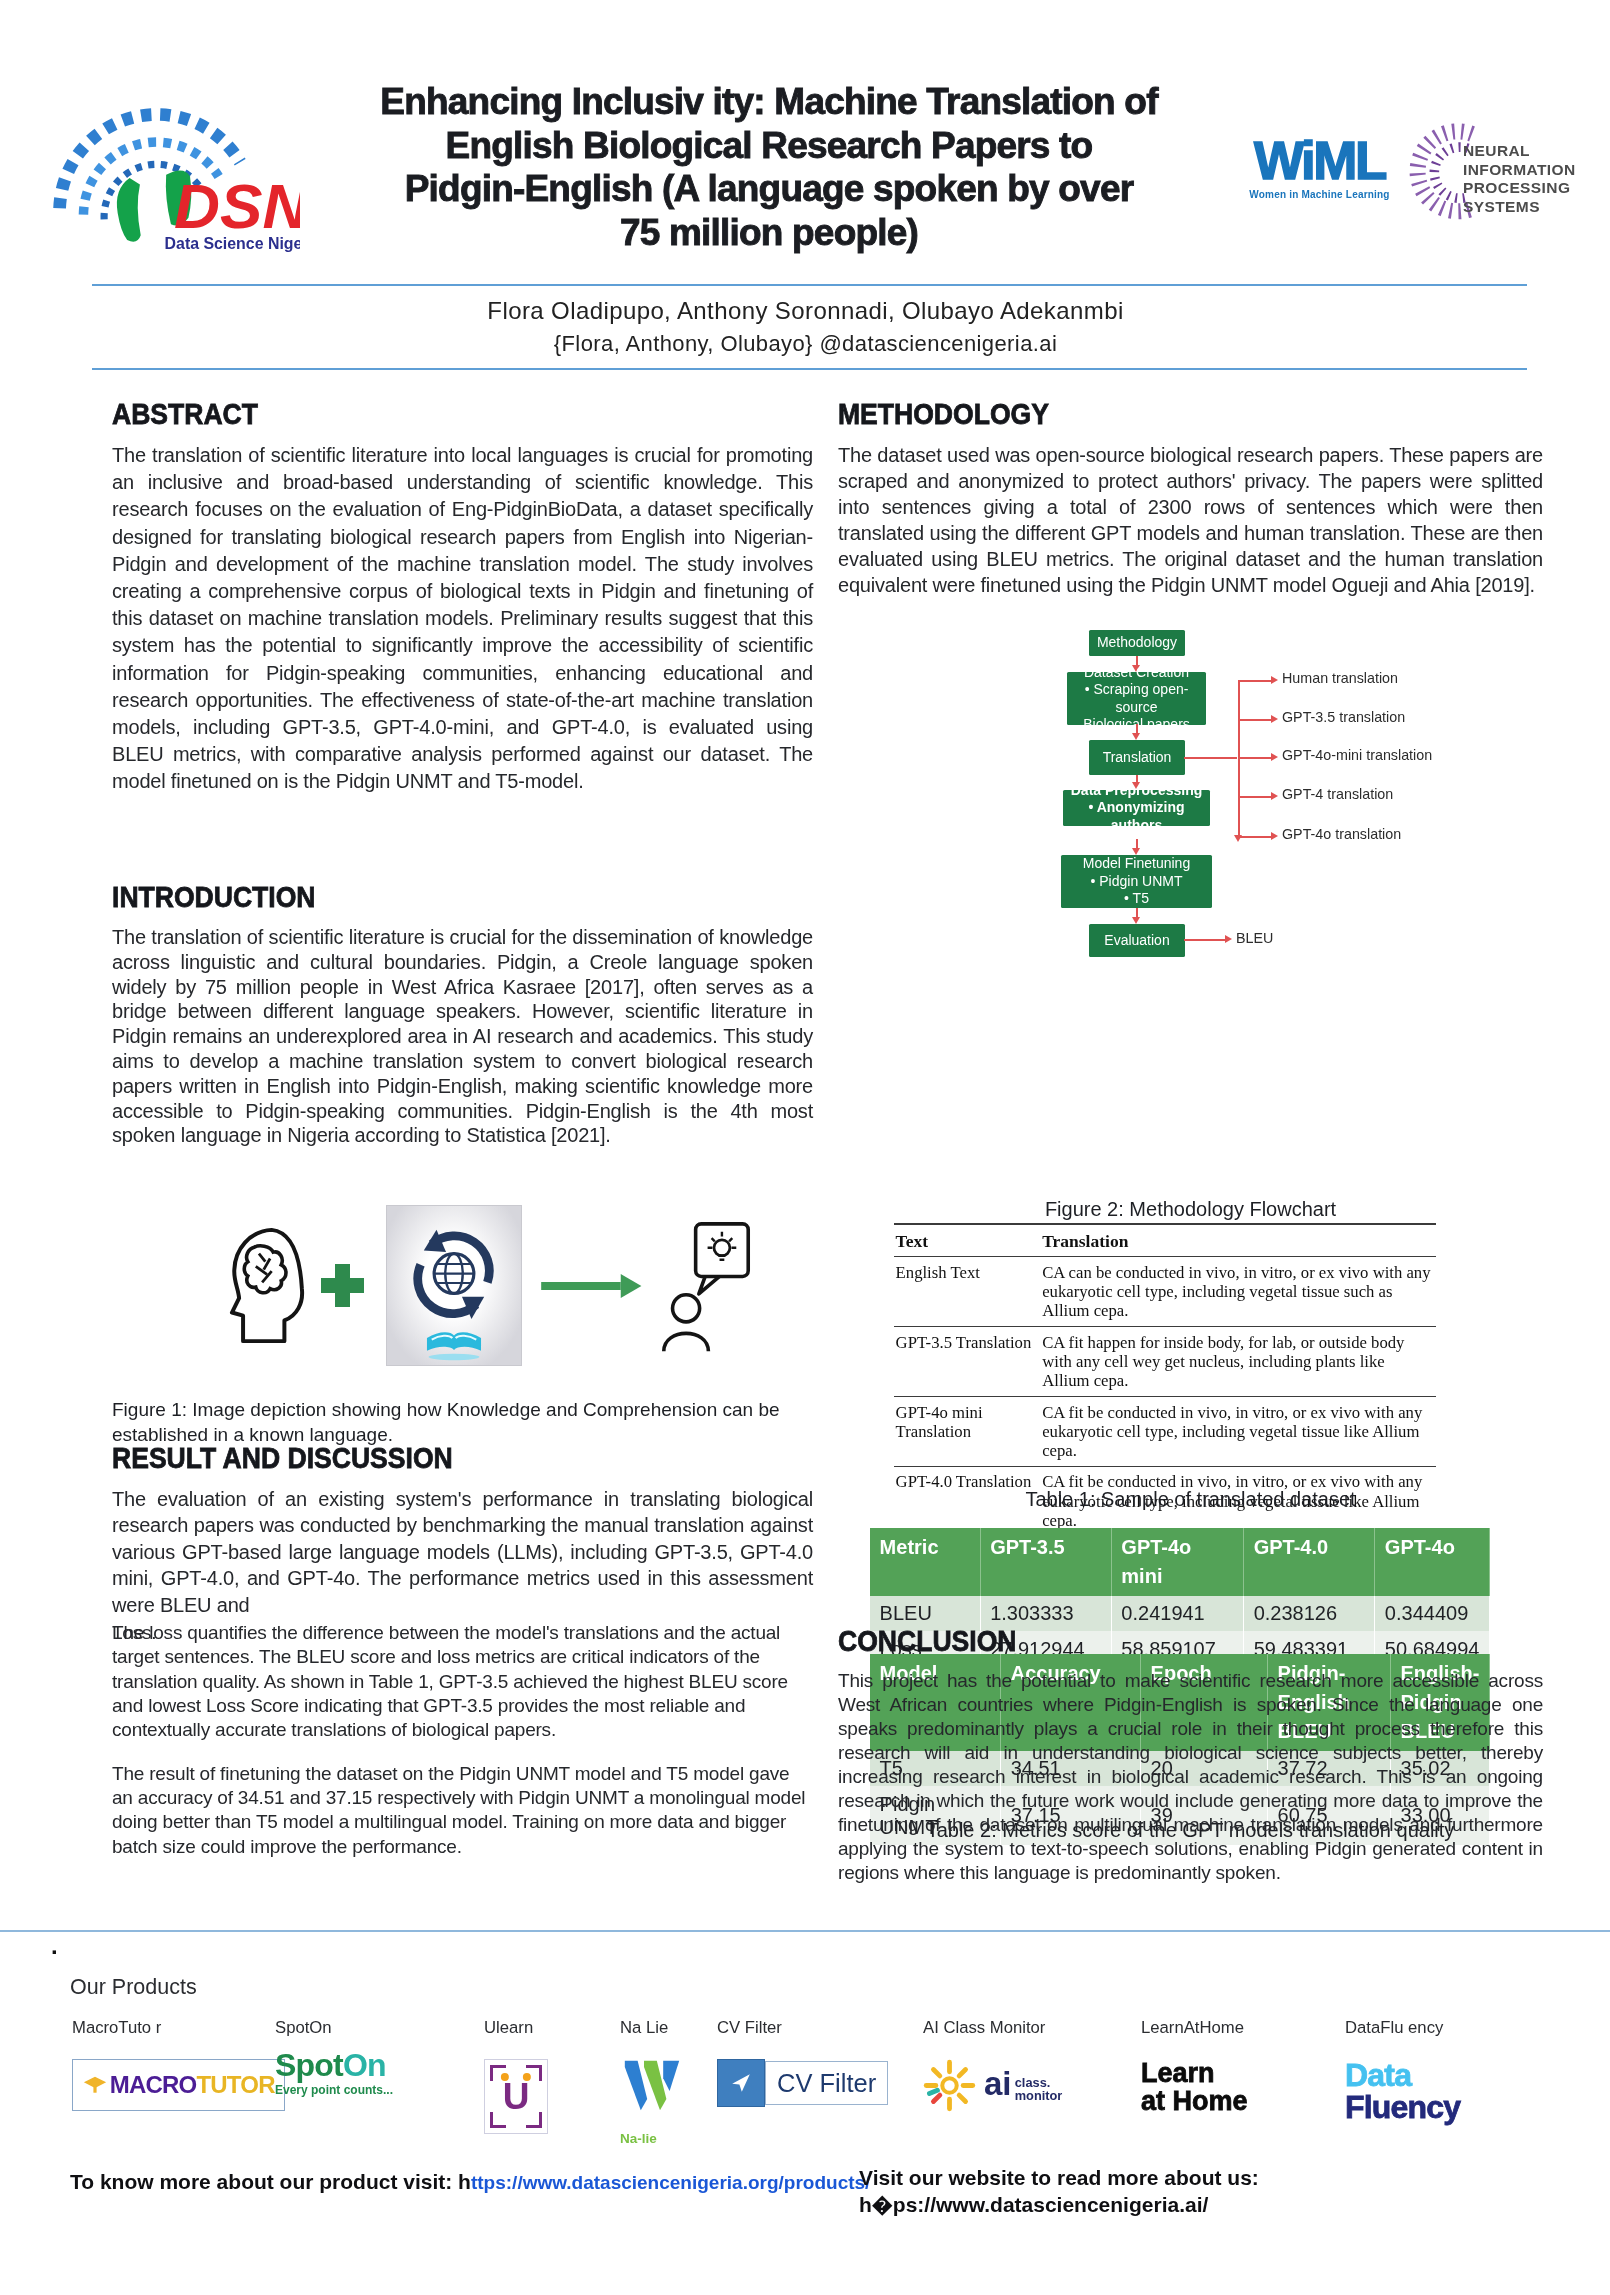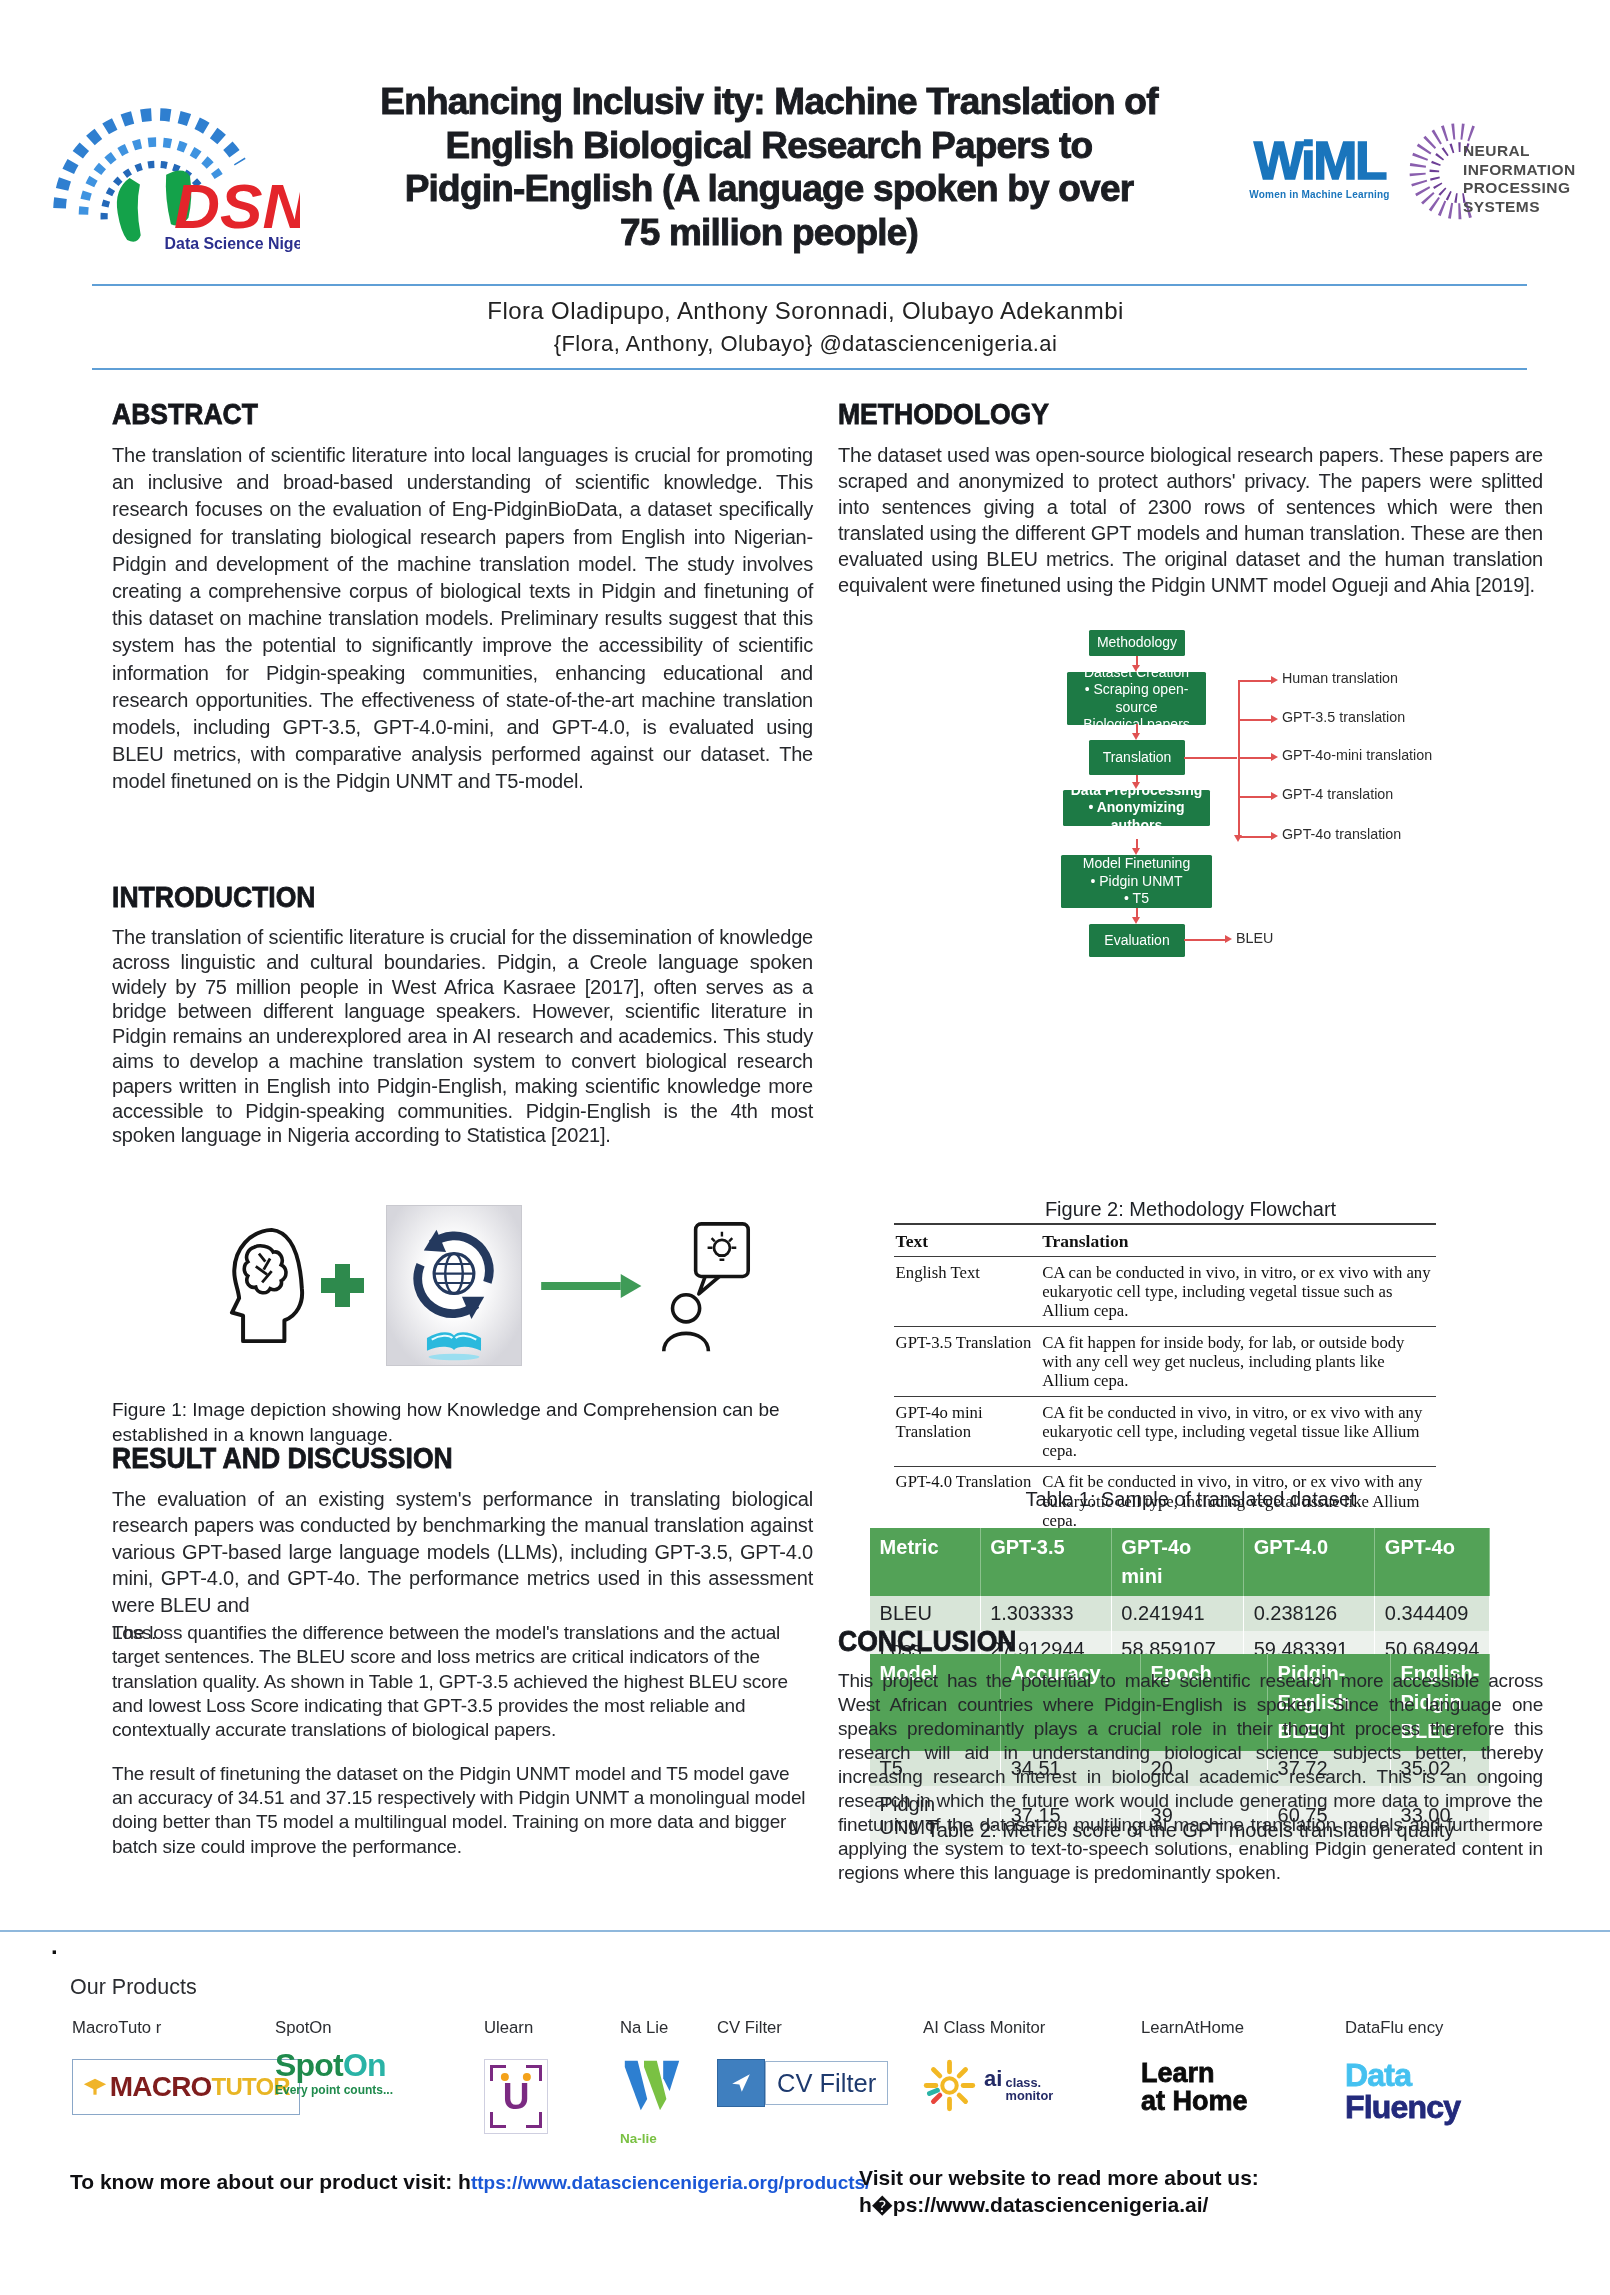--- a/index.html
+++ b/index.html
@@ -84,21 +84,21 @@
   .c-metric{width:167px;} .c-m2{width:151px;} .c-m3{width:155px;} .c-m4{width:151px;}
   
   .f-rule{position:absolute;left:0;top:1930px;width:1611px;height:2.4px;background:#8fb8dc;}
   .stray-dot{position:absolute;left:51px;top:1932px;font-size:24px;font-weight:700;color:#111;}
   .our-products{position:absolute;left:70px;top:1975px;font-size:21.5px;color:#2b2d31;}
   .product{position:absolute;top:2018px;}
   .p-label{font-size:16.7px;color:#2b2d31;margin-bottom:21px;}
   .p-macro{left:72px;} .p-spoton{left:275px;} .p-ulearn{left:484px;} .p-nalie{left:620px;}
   .p-cv{left:717px;} .p-aicm{left:923px;} .p-lah{left:1141px;} .p-dataf{left:1345px;}
   .macro-card{border:0.8px solid #8aa7c8;background:#fff;padding:11px 9.6px;display:flex;align-items:center;}
-  .macro-t1{font-size:28px;font-weight:800;color:#7f1d1d;letter-spacing:-0.8px;}
+  .macro-t1{font-size:24px;font-weight:800;color:#4c1d95;letter-spacing:-0.8px;}
   .macro-t2{font-size:24px;font-weight:800;color:#e8b524;letter-spacing:-0.8px;}
   .spot-word{font-size:32px;font-weight:800;letter-spacing:-0.8px;line-height:1;}
   .spot-g{color:#1f8a4c;} .spot-t{color:#2ab3a6;margin-top:28px;}
   .spot-tag{font-size:12px;font-weight:700;color:#1f8a4c;text-align:right;margin-top:1.6px;}
   .ulearn-card{position:relative;width:62px;height:73px;background:#fff;border:0.8px solid #cfcfe0;
                display:flex;align-items:center;justify-content:center;}
   .ulearn-u{font-size:37px;font-weight:800;color:#7b2a82;position:relative;}
   .ulearn-dots{position:absolute;top:12.8px;left:50%;transform:translateX(-50%);display:flex;gap:14.3px;}
   .ulearn-dots i{width:8px;height:8px;border-radius:50%;background:#f4a21a;}
   .ubr{position:absolute;width:12.8px;height:12.8px;border:3.2px solid #7b2a82;}
@@ -107,21 +107,21 @@
   .ubr.bl{left:4.8px;bottom:4.8px;border-right:none;border-top:none;}
   .ubr.br{right:4.8px;bottom:4.8px;border-left:none;border-top:none;}
   .nalie-tag{font-size:13.5px;font-weight:800;color:#7ac143;margin-top:16px;}
   .cv-card{display:flex;align-items:center;}
   .cv-sq{width:46px;height:46px;background:#3f7fbf;border:0.8px solid #2f66a0;display:flex;
          align-items:center;justify-content:center;}
   .cv-box{border:0.8px solid #9ab3cf;background:#fff;padding:6.4px 11px;font-size:25.5px;color:#1e3a6e;
           font-family:"Liberation Sans",sans-serif;}
   .aicm-card{display:flex;align-items:center;gap:8px;}
   .aicm-text{display:flex;align-items:flex-start;gap:3.2px;}
-  .aicm-ai{font-size:22px;font-weight:800;color:#232a66;line-height:0.9;}
+  .aicm-ai{font-size:33px;font-weight:800;color:#232a66;line-height:0.9;}
   .aicm-sub{font-size:12.8px;font-weight:800;color:#232a66;line-height:1.0;margin-top:8px;}
   .lah-card{font-size:27px;font-weight:800;color:#0c0c0c;line-height:1.05;-webkit-text-stroke:0.8px #0c0c0c;}
   .dataf-card{font-size:32px;font-weight:800;line-height:1.0;letter-spacing:-0.8px;}
   .dataf-1{color:#45c1f0;-webkit-text-stroke:0.8px #45c1f0;}
   .dataf-2{color:#232a7c;-webkit-text-stroke:0.8px #232a7c;}
   .f-left{position:absolute;left:70px;top:2170px;font-size:21px;font-weight:700;color:#0f0f12;}
   .f-left a{font-size:19px;color:#1a57d6;font-weight:600;text-decoration:none;}
   .f-right{position:absolute;left:859px;top:2166px;font-size:21px;font-weight:700;color:#0f0f12;}
   svg text{font-family:"Liberation Sans",sans-serif;}
 </style>

